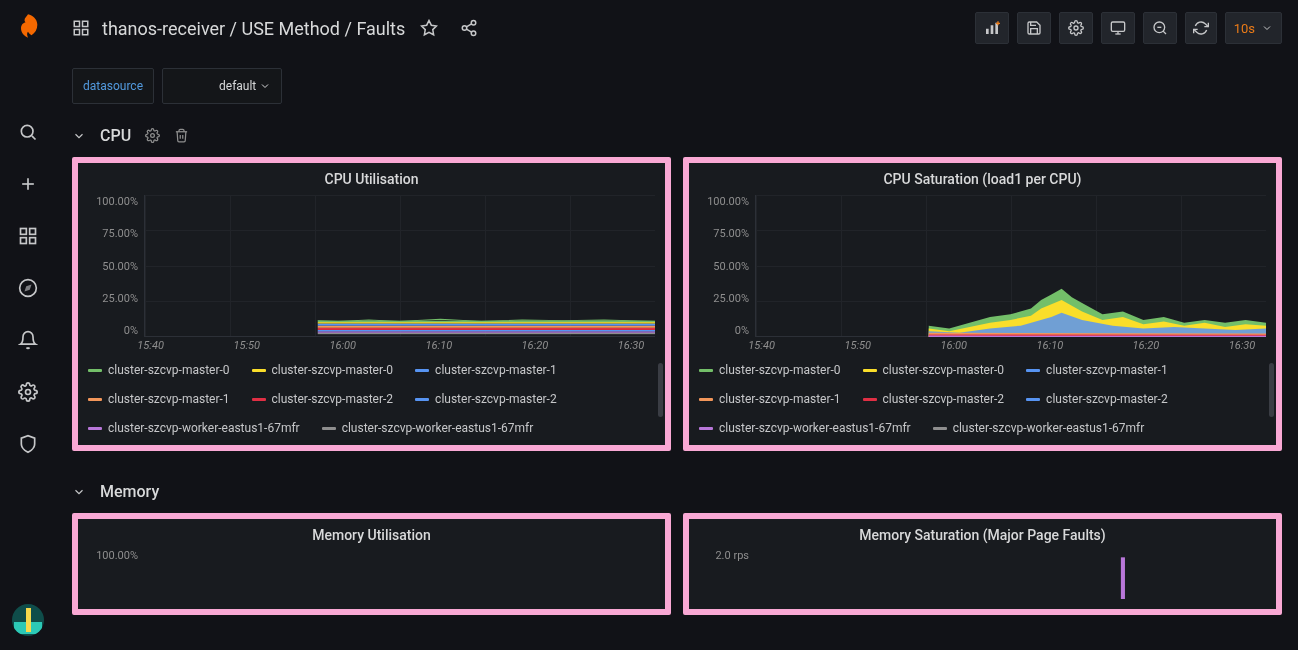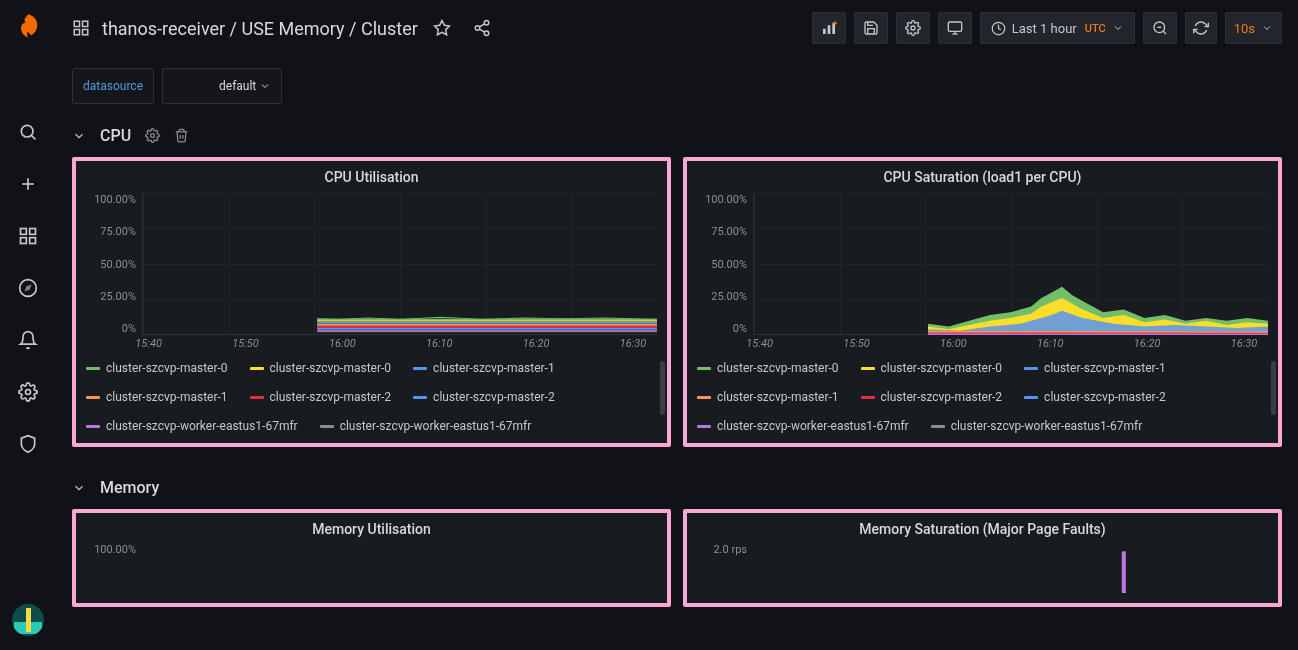--- a/index.html
+++ b/index.html
@@ -141,21 +141,21 @@
   .row-header .chev { color: #c6c7c9; }
   .row-header .row-icon { color: #8e8e8e; display:flex; }
   .panel-row {
     display: flex;
     gap: 12px;
     margin-top: 6px;
   }
   .panel {
     flex: 1;
     background: #181b1f;
-    border: 4px solid #f9a8d4;
+    border: 6px solid #f9a8d4;
     border-radius: 2px;
     padding: 8px 10px 10px 10px;
     min-width: 0;
   }
   .panel-title {
     text-align: center;
     font-size: 14px;
     color: #d8d9da;
     font-weight: 500;
     margin-bottom: 8px;
@@ -300,21 +300,21 @@
 <div class="main">
   <div class="topbar">
     <span class="dash-icon">
       <svg width="18" height="18" viewBox="0 0 24 24" fill="none" stroke="currentColor" stroke-width="2">
           <rect x="3" y="3" width="7" height="7"></rect>
           <rect x="14" y="3" width="7" height="7"></rect>
           <rect x="14" y="14" width="7" height="7"></rect>
           <rect x="3" y="14" width="7" height="7"></rect>
         </svg>
     </span>
-    <span class="breadcrumb">thanos-receiver / USE Memory / Cluster</span>
+    <span class="breadcrumb">thanos-receiver / USE Method / Faults</span>
     <span class="top-icon">
       <svg width="18" height="18" viewBox="0 0 24 24" fill="none" stroke="currentColor" stroke-width="2">
           <polygon points="12 2 15.09 8.26 22 9.27 17 14.14 18.18 21.02 12 17.77 5.82 21.02 7 14.14 2 9.27 8.91 8.26 12 2"></polygon>
         </svg>
     </span>
     <span class="top-icon">
       <svg width="18" height="18" viewBox="0 0 24 24" fill="none" stroke="currentColor" stroke-width="2">
           <circle cx="18" cy="5" r="3"></circle>
           <circle cx="6" cy="12" r="3"></circle>
           <circle cx="18" cy="19" r="3"></circle>
@@ -343,31 +343,20 @@
             <path d="M19.4 15a1.65 1.65 0 0 0 .33 1.82l.06.06a2 2 0 1 1-2.83 2.83l-.06-.06a1.65 1.65 0 0 0-1.82-.33 1.65 1.65 0 0 0-1 1.51V21a2 2 0 0 1-4 0v-.09A1.65 1.65 0 0 0 9 19.4a1.65 1.65 0 0 0-1.82.33l-.06.06a2 2 0 1 1-2.83-2.83l.06-.06a1.65 1.65 0 0 0 .33-1.82 1.65 1.65 0 0 0-1.51-1H3a2 2 0 0 1 0-4h.09A1.65 1.65 0 0 0 4.6 9a1.65 1.65 0 0 0-.33-1.82l-.06-.06a2 2 0 1 1 2.83-2.83l.06.06a1.65 1.65 0 0 0 1.82.33H9a1.65 1.65 0 0 0 1-1.51V3a2 2 0 0 1 4 0v.09a1.65 1.65 0 0 0 1 1.51 1.65 1.65 0 0 0 1.82-.33l.06-.06a2 2 0 1 1 2.83 2.83l-.06.06a1.65 1.65 0 0 0-.33 1.82V9a1.65 1.65 0 0 0 1.51 1H21a2 2 0 0 1 0 4h-.09a1.65 1.65 0 0 0-1.51 1z"></path>
           </svg>
       </div>
       <div class="btn">
         <svg width="16" height="16" viewBox="0 0 24 24" fill="none" stroke="currentColor" stroke-width="2">
             <rect x="2" y="3" width="20" height="14" rx="2"></rect>
             <line x1="8" y1="21" x2="16" y2="21"></line>
             <line x1="12" y1="17" x2="12" y2="21"></line>
           </svg>
       </div>
-    </div>
-    <div class="btn time-btn">
-      <svg width="15" height="15" viewBox="0 0 24 24" fill="none" stroke="currentColor" stroke-width="2">
-          <circle cx="12" cy="12" r="10"></circle>
-          <polyline points="12 6 12 12 16 14"></polyline>
-        </svg>
-      <span>Last 1 hour</span>
-      <span class="utc">UTC</span>
-      <svg width="12" height="12" viewBox="0 0 24 24" fill="none" stroke="currentColor" stroke-width="2">
-          <polyline points="6 9 12 15 18 9"></polyline>
-        </svg>
     </div>
     <div class="btn">
       <svg width="16" height="16" viewBox="0 0 24 24" fill="none" stroke="currentColor" stroke-width="2">
           <circle cx="11" cy="11" r="8"></circle>
           <line x1="21" y1="21" x2="16.65" y2="16.65"></line>
           <line x1="8" y1="11" x2="14" y2="11"></line>
         </svg>
     </div>
     <div class="btn" style="padding:0 6px">
       <svg width="16" height="16" viewBox="0 0 24 24" fill="none" stroke="currentColor" stroke-width="2">

